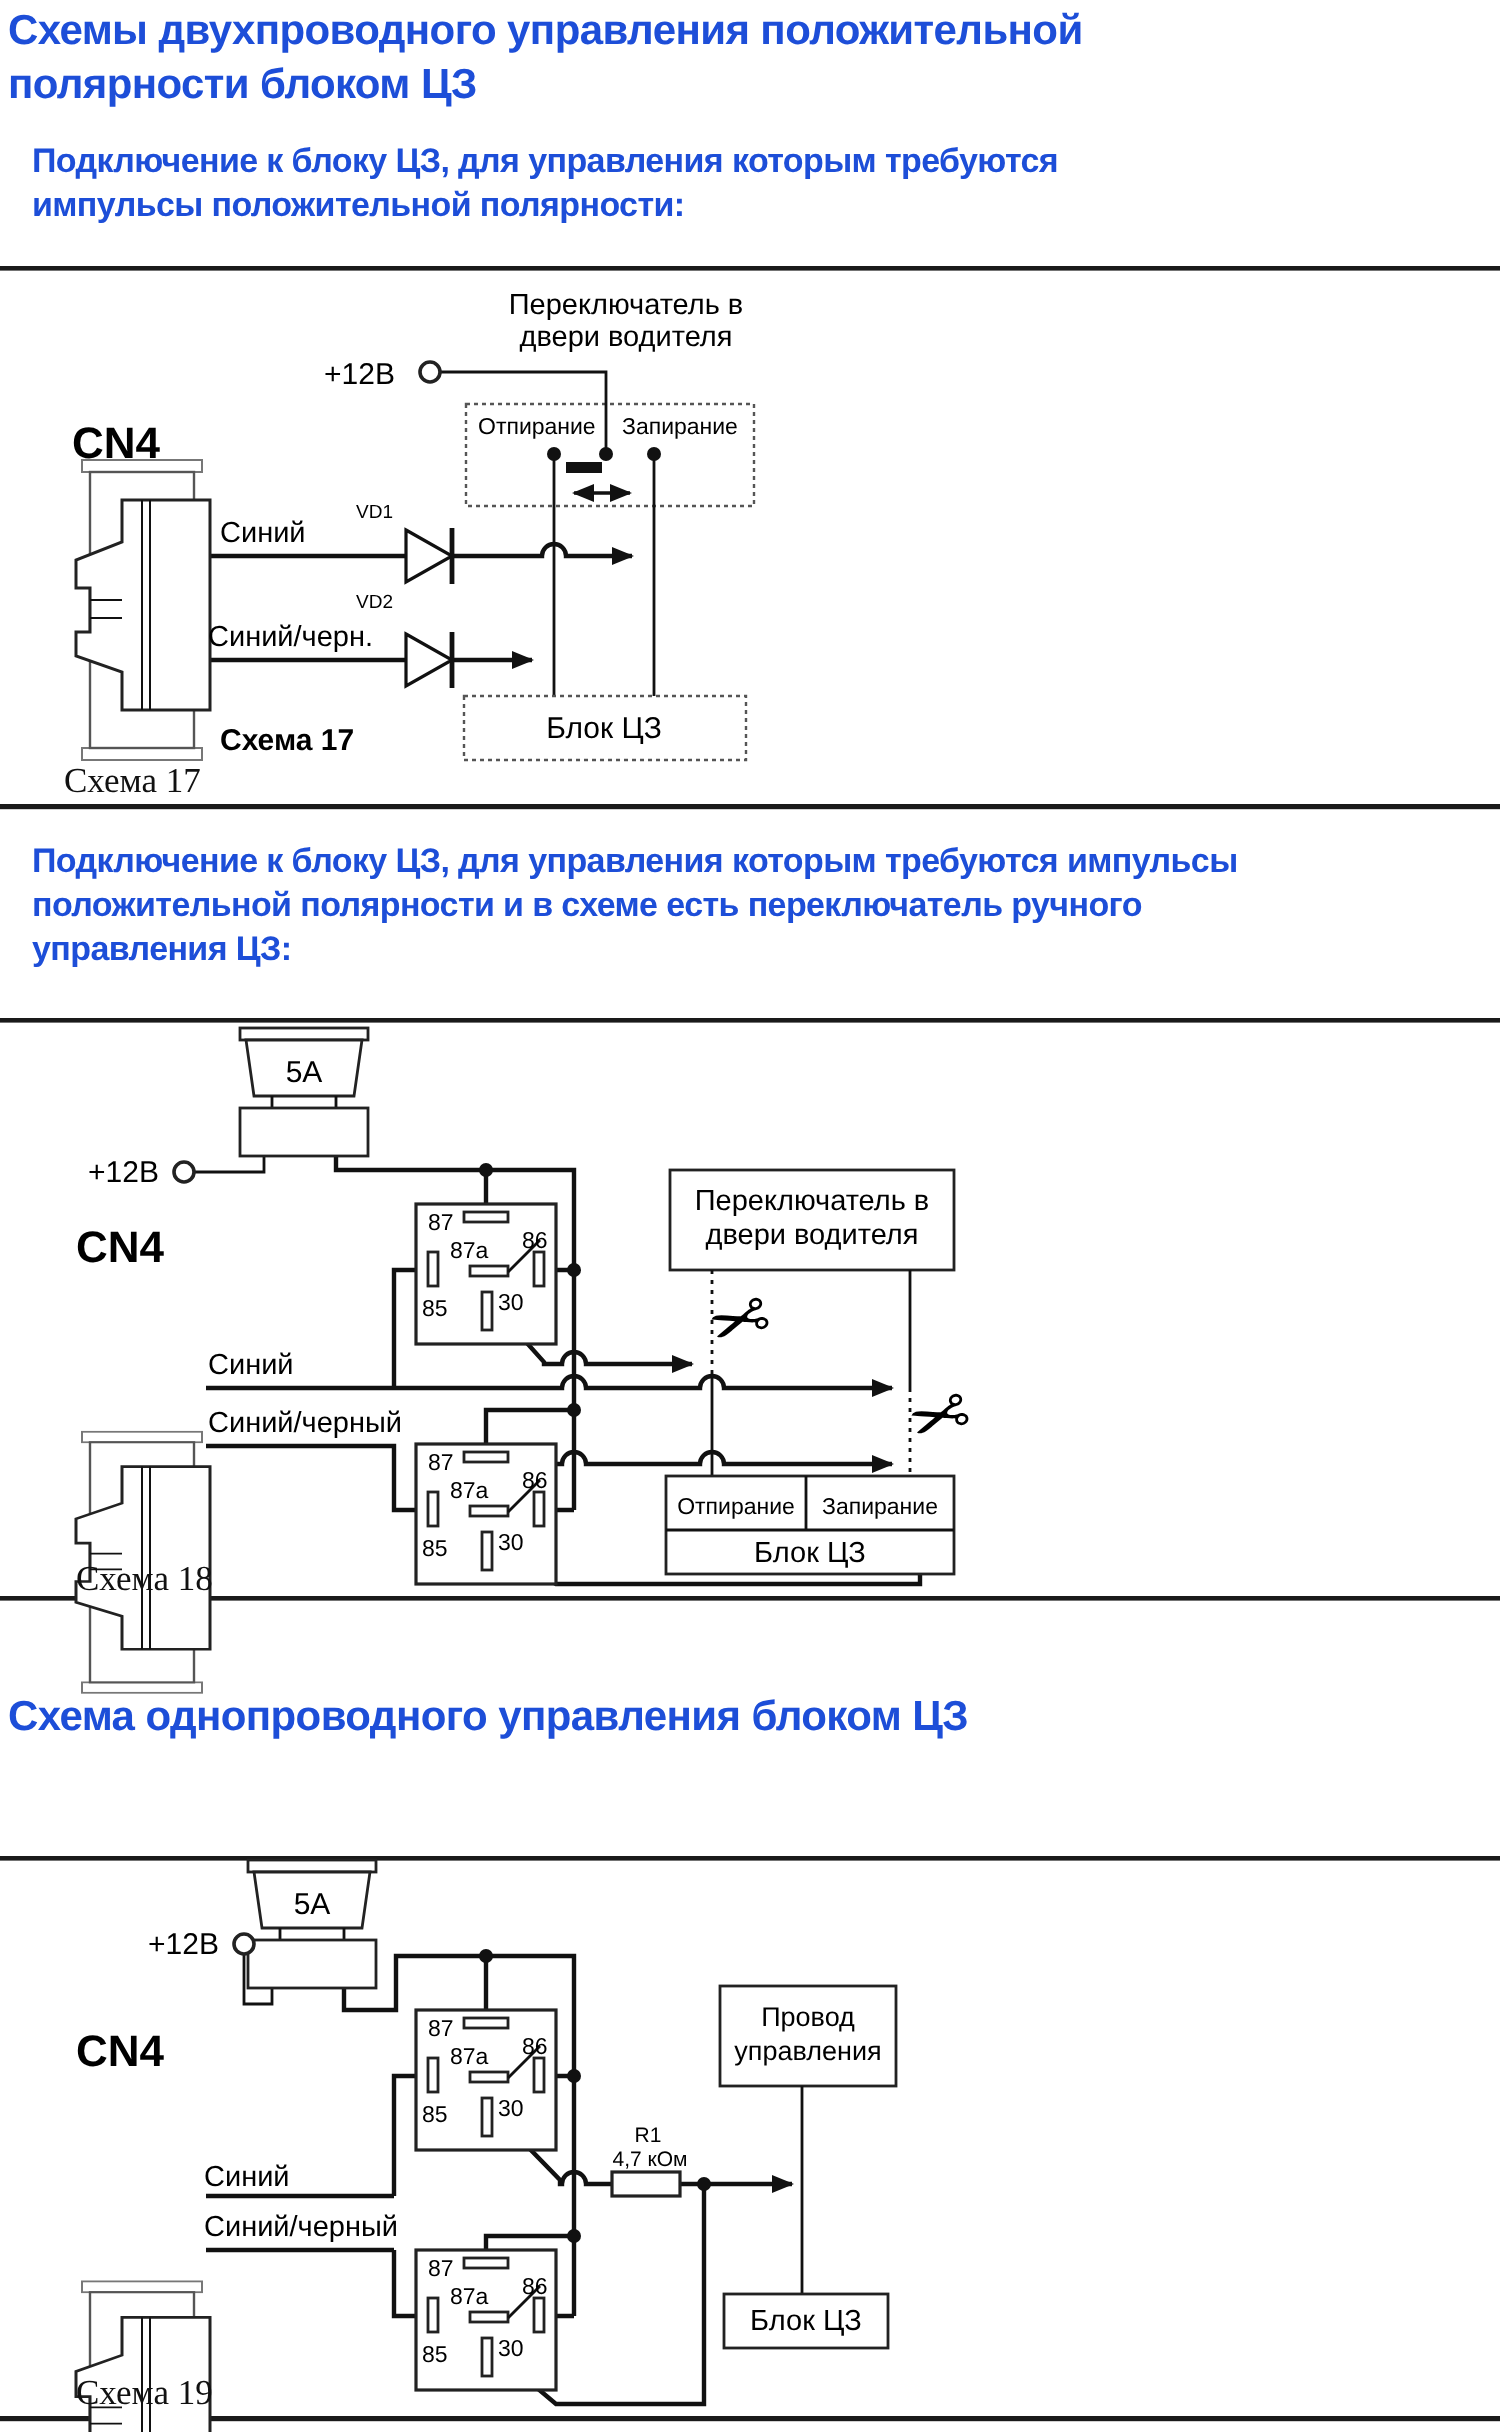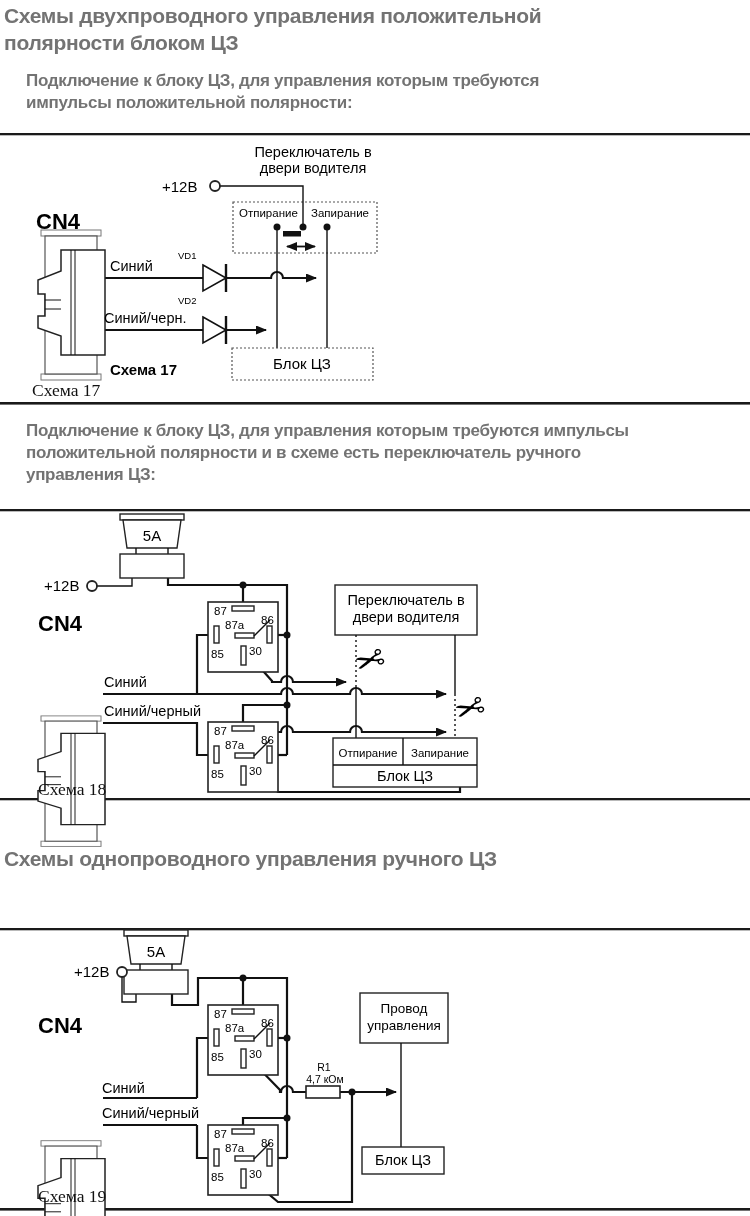--- a/index.html
+++ b/index.html
@@ -1,20 +1,20 @@
 <!DOCTYPE html>
 <html><head>
 <meta charset="utf-8">
 <style>
   html,body{margin:0;padding:0;background:#888;}
   .page{position:relative;width:750px;height:1216px;background:#fff;overflow:hidden;
-        font-family:"Liberation Sans",sans-serif;color:#737373;}
+        font-family:"Liberation Sans",sans-serif;color:#1d4ed8;}
   .hd{position:absolute;font-weight:700;letter-spacing:-0.3px;white-space:normal;}
   .h1{left:4px;width:645px;font-size:21px;line-height:27px;}
-  .h2{left:26px;font-size:17px;line-height:22px;}
+  .h2{left:16px;font-size:17px;line-height:22px;}
   svg{position:absolute;left:0;top:0;}
   .w{stroke:#111;stroke-width:2.2;fill:none;stroke-linecap:butt;}
   .t{stroke:#111;stroke-width:1.4;fill:none;}
   .dash{stroke-dasharray:2,3;}
   .bx{fill:#fff;stroke:#222;stroke-width:1.4;}
   .bxd{fill:#fff;stroke:#555;stroke-width:1.2;stroke-dasharray:2,2;}
   .dot{fill:#111;stroke:none;}
   .lbl{font-family:"Liberation Sans",sans-serif;fill:#000;}
   .b{font-weight:700;}
   .mid{text-anchor:middle;}
@@ -25,21 +25,21 @@
   .hr{fill:#1a1a1a;}
 </style>
 </head>
 <body>
 
 <div class="page">
 
   <div class="hd h1" style="top:2px">Схемы двухпроводного управления положительной полярности блоком ЦЗ</div>
   <div class="hd h2" style="top:70px;width:580px">Подключение к блоку ЦЗ, для управления которым требуются импульсы положительной полярности:</div>
   <div class="hd h2" style="top:420px;width:610px">Подключение к блоку ЦЗ, для управления которым требуются импульсы положительной полярности и в схеме есть переключатель ручного управления ЦЗ:</div>
-  <div class="hd h1" style="top:845px;width:700px">Схемы однопроводного управления ручного ЦЗ</div>
+  <div class="hd h1" style="top:845px;width:700px">Схема однопроводного управления блоком ЦЗ</div>
 
   <svg width="750" height="1216" viewBox="0 0 750 1216">
     <defs>
       <marker id="arr" markerUnits="userSpaceOnUse" markerWidth="12" markerHeight="10" refX="10" refY="4.5" orient="auto-start-reverse">
         <path d="M0,0 L11,4.5 L0,9 Z" fill="#111"></path>
       </marker>
 
       <g id="relay">
         <rect x="0" y="0" width="70" height="70" class="bx" style="stroke-width:1.6"></rect>
         <rect x="24" y="4" width="22" height="5" class="bx"></rect>

